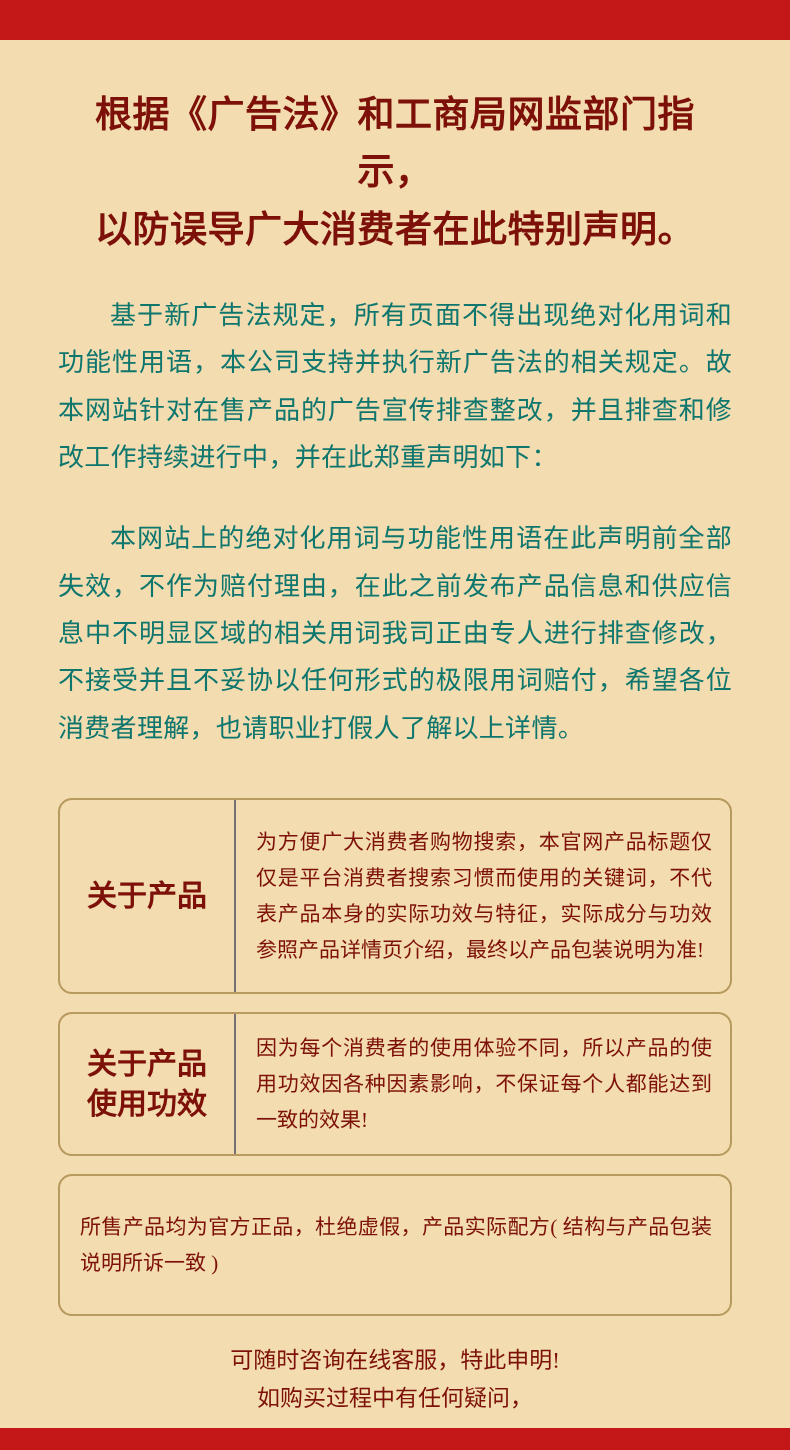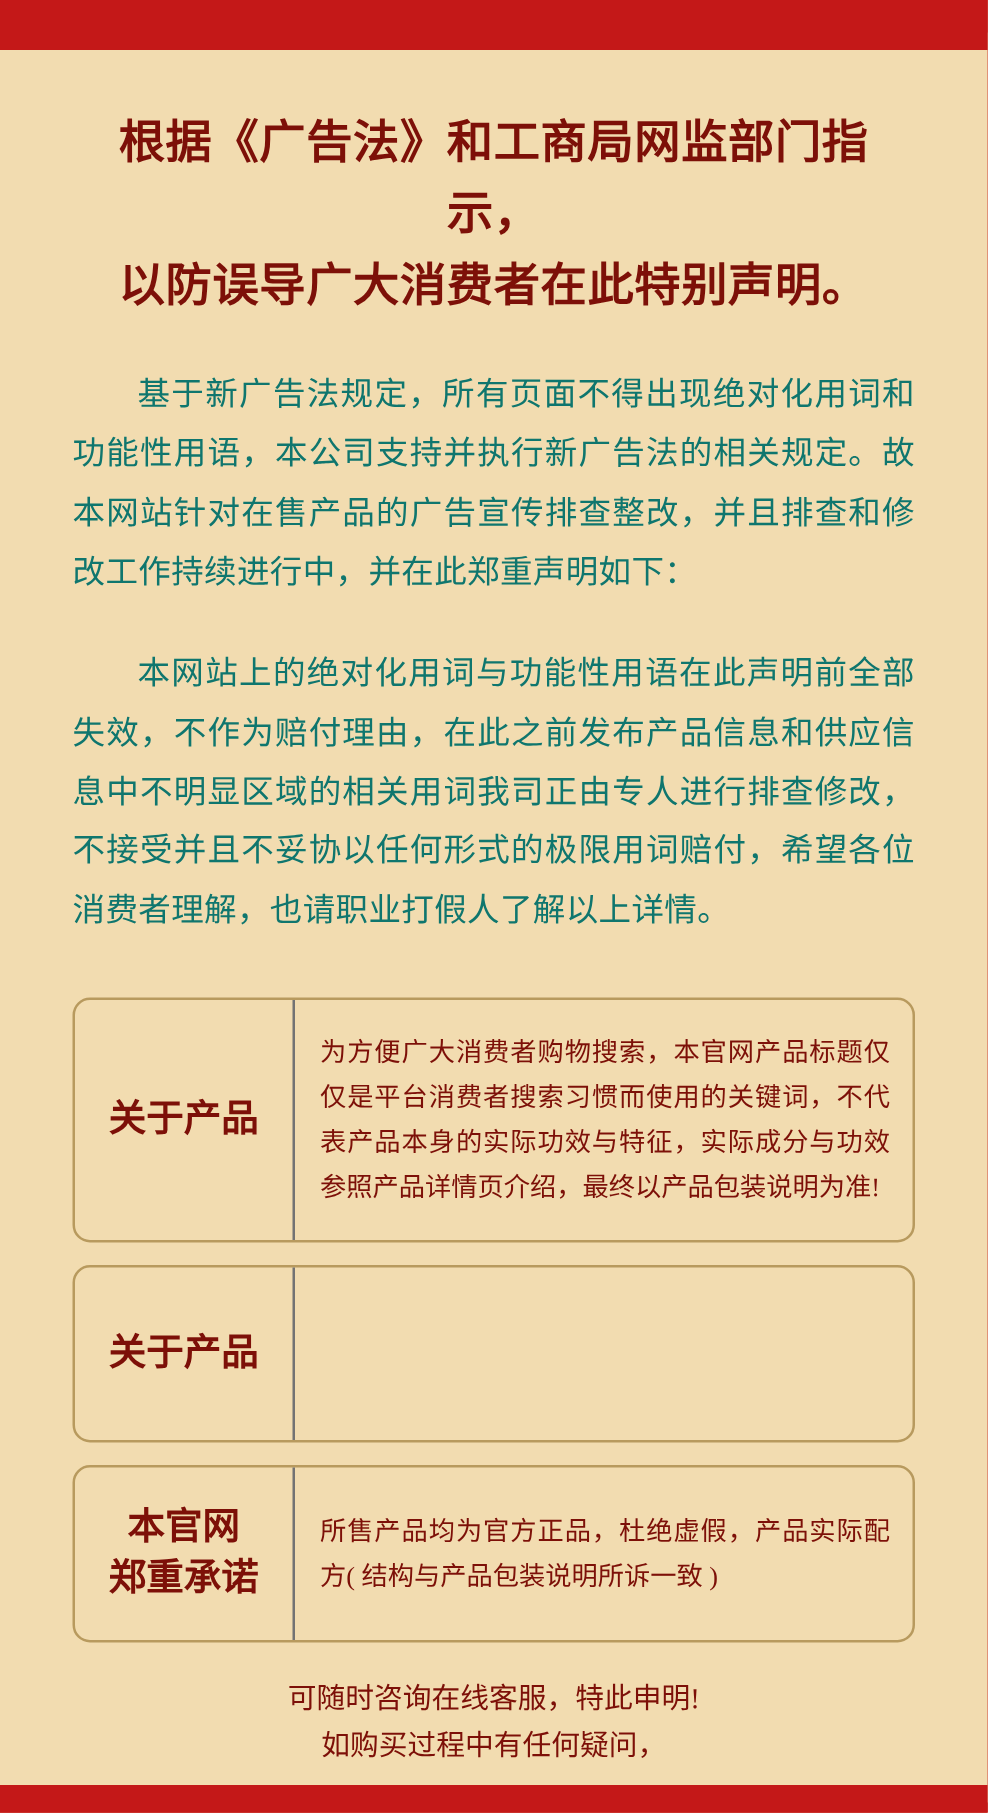--- a/index.html
+++ b/index.html
@@ -150,28 +150,26 @@
       <div class="card card-1">
         <div class="card-title">
           <span>关于产品</span>
         </div>
         <div class="card-body">为方便广大消费者购物搜索，本官网产品标题仅仅是平台消费者搜索习惯而使用的关键词，不代表产品本身的实际功效与特征，实际成分与功效参照产品详情页介绍，最终以产品包装说明为准!</div>
       </div>
 
       <div class="card card-2">
         <div class="card-title">
           <span>关于产品</span>
+          <span>使用功效</span>
         </div>
+        <div class="card-body">因为每个消费者的使用体验不同，所以产品的使用功效因各种因素影响，不保证每个人都能达到一致的效果!</div>
       </div>
 
       <div class="card card-3">
-        <div class="card-title">
-          <span>本官网</span>
-          <span>郑重承诺</span>
-        </div>
         <div class="card-body">所售产品均为官方正品，杜绝虚假，产品实际配方( 结构与产品包装说明所诉一致 )</div>
       </div>
 
     </div>
 
     <div class="footer">
       <span>可随时咨询在线客服，特此申明!</span>
       <span>如购买过程中有任何疑问，</span>
     </div>
 

